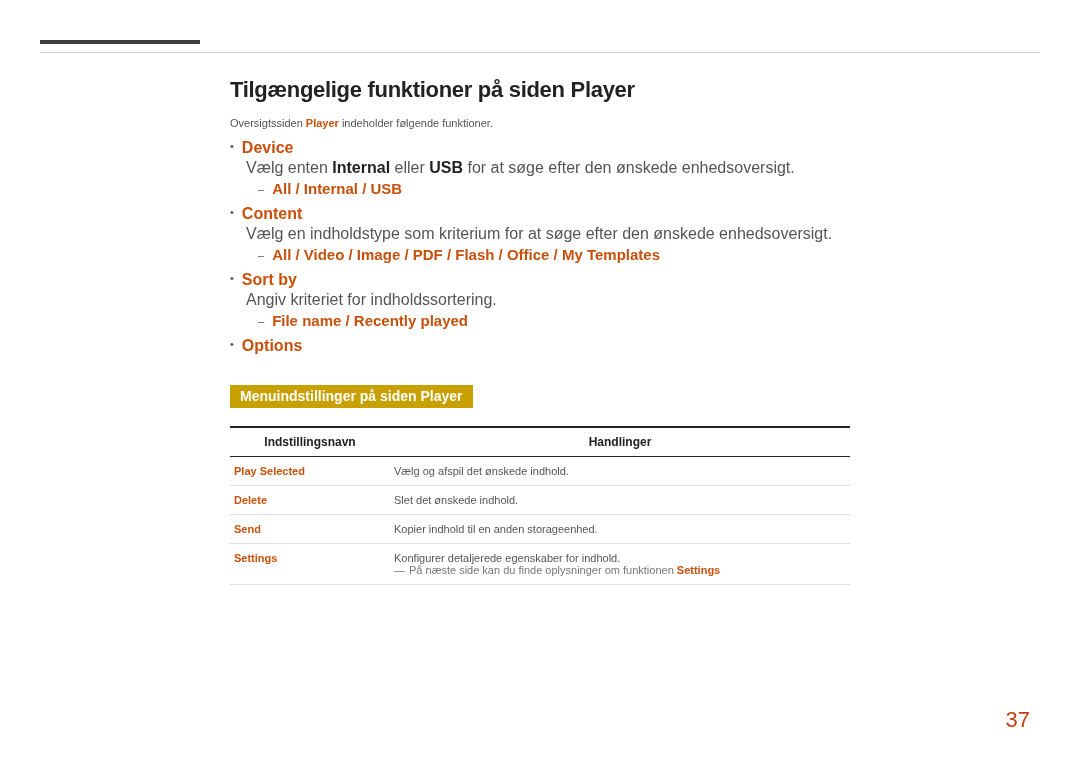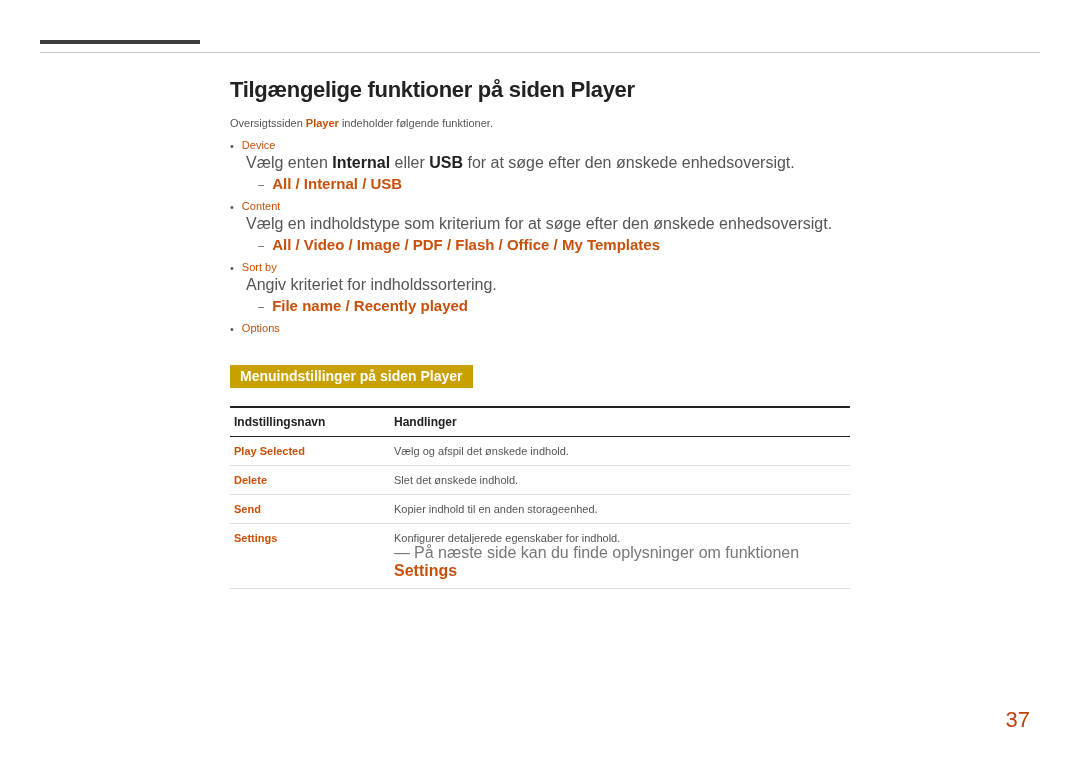--- a/index.html
+++ b/index.html
@@ -84,22 +84,22 @@
 
     .bullet-dot {
       color: #555;
       margin-right: 8px;
       margin-top: 1px;
       font-size: 11px;
     }
 
     .bullet-label {
       color: #c8500a;
-      font-weight: normal;
-      font-size: 11px;
+      font-weight: bold;
+      font-size: 16px;
     }
 
     .bullet-desc {
       font-size: 16px;
       color: #555;
       margin-left: 16px;
       margin-top: 2px;
     }
 
     .bullet-desc .highlight {
@@ -151,21 +151,21 @@
     .settings-table thead tr {
       border-top: 2px solid #222;
       border-bottom: 1px solid #222;
     }
 
     .settings-table thead th {
       font-size: 12px;
       font-weight: bold;
       color: #222;
       padding: 7px 4px;
-      text-align: left;
+      text-align: center;
     }
 
     .settings-table thead th:first-child {
       width: 160px;
     }
 
     .settings-table tbody tr {
       border-bottom: 1px solid #ddd;
     }
 
@@ -176,21 +176,21 @@
       color: #555;
     }
 
     .settings-table tbody td.action-name {
       color: #c8500a;
       font-weight: bold;
       font-size: 11px;
     }
 
     .note-text {
-      font-size: 16px;
+      font-size: 11px;
       color: #777;
     }
 
     .note-text .highlight {
       color: #c8500a;
       font-weight: bold;
     }
 
     .em-dash {
       margin-right: 4px;

